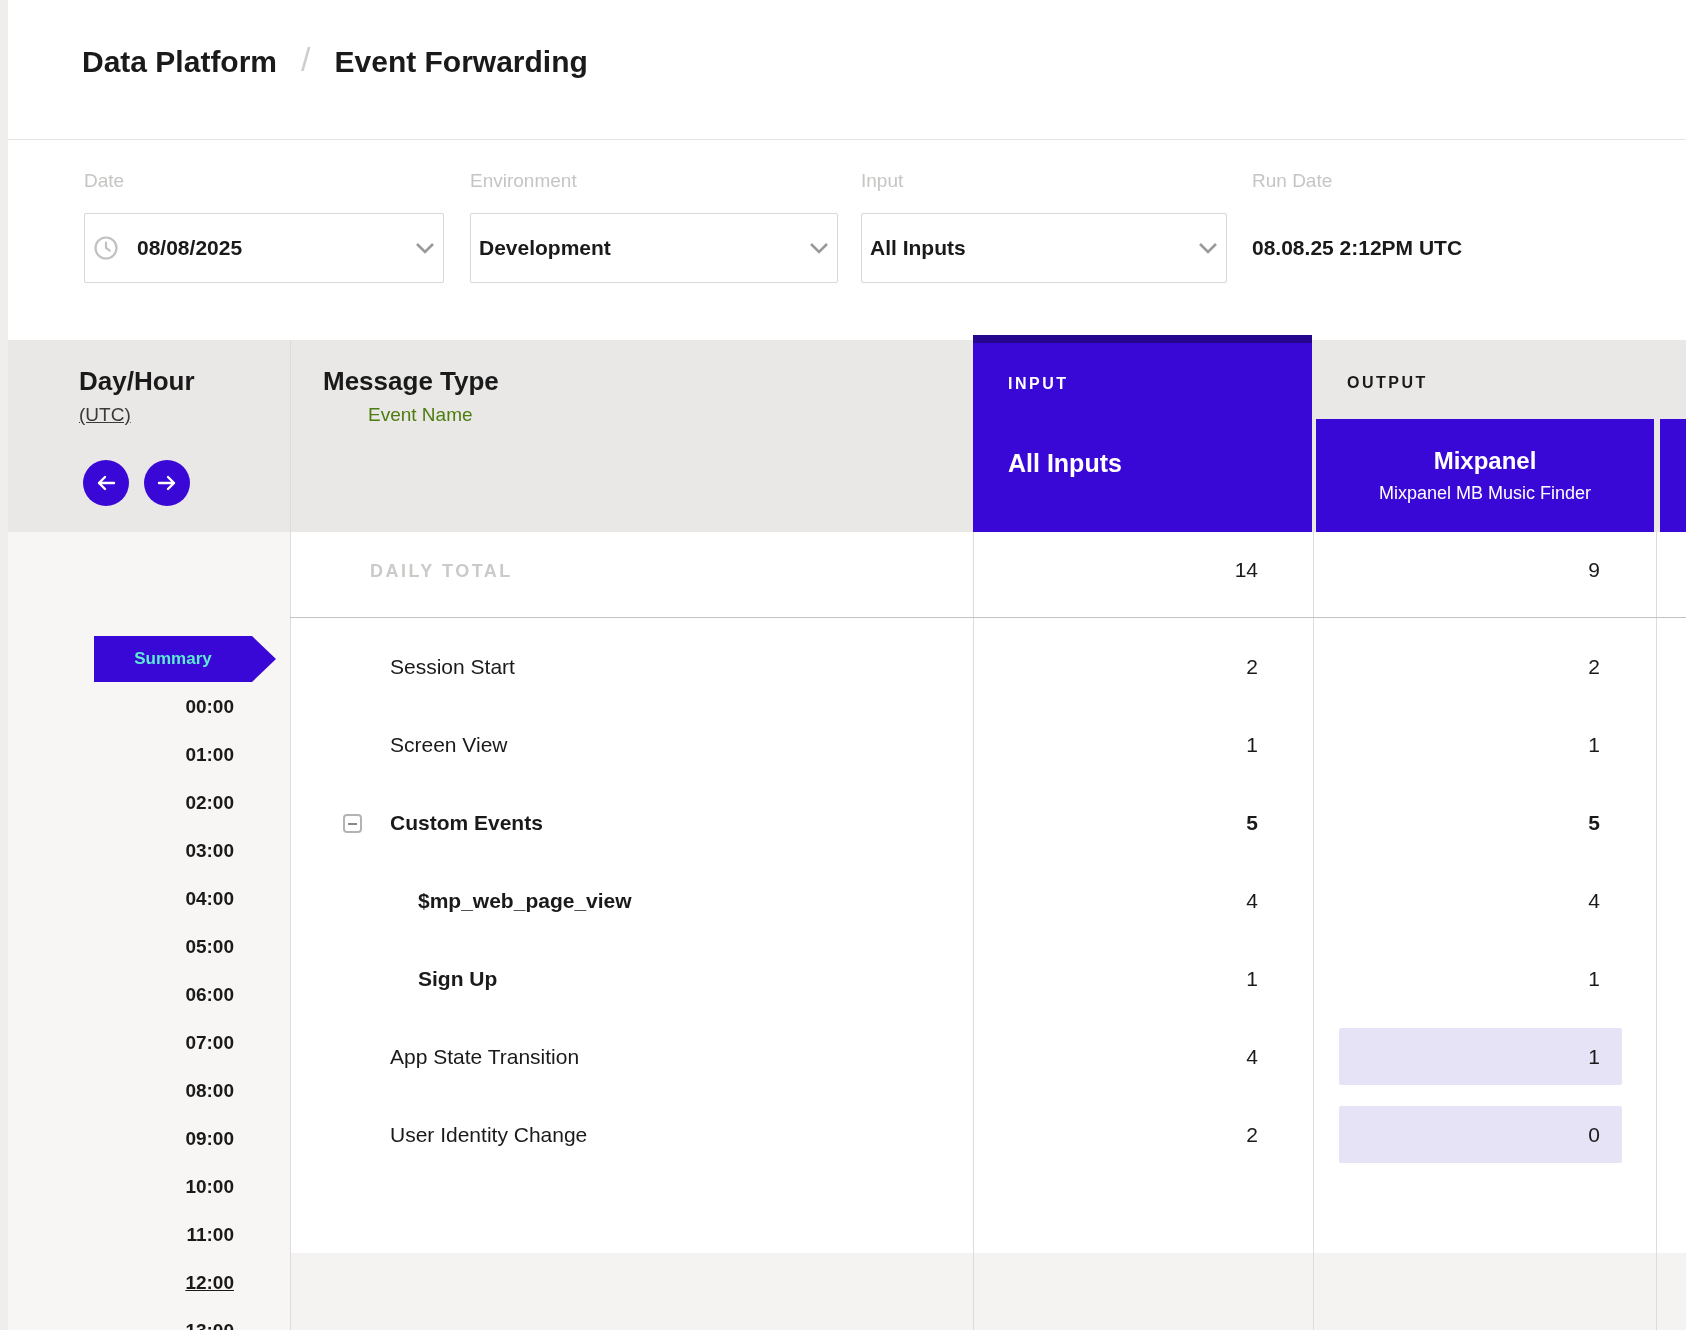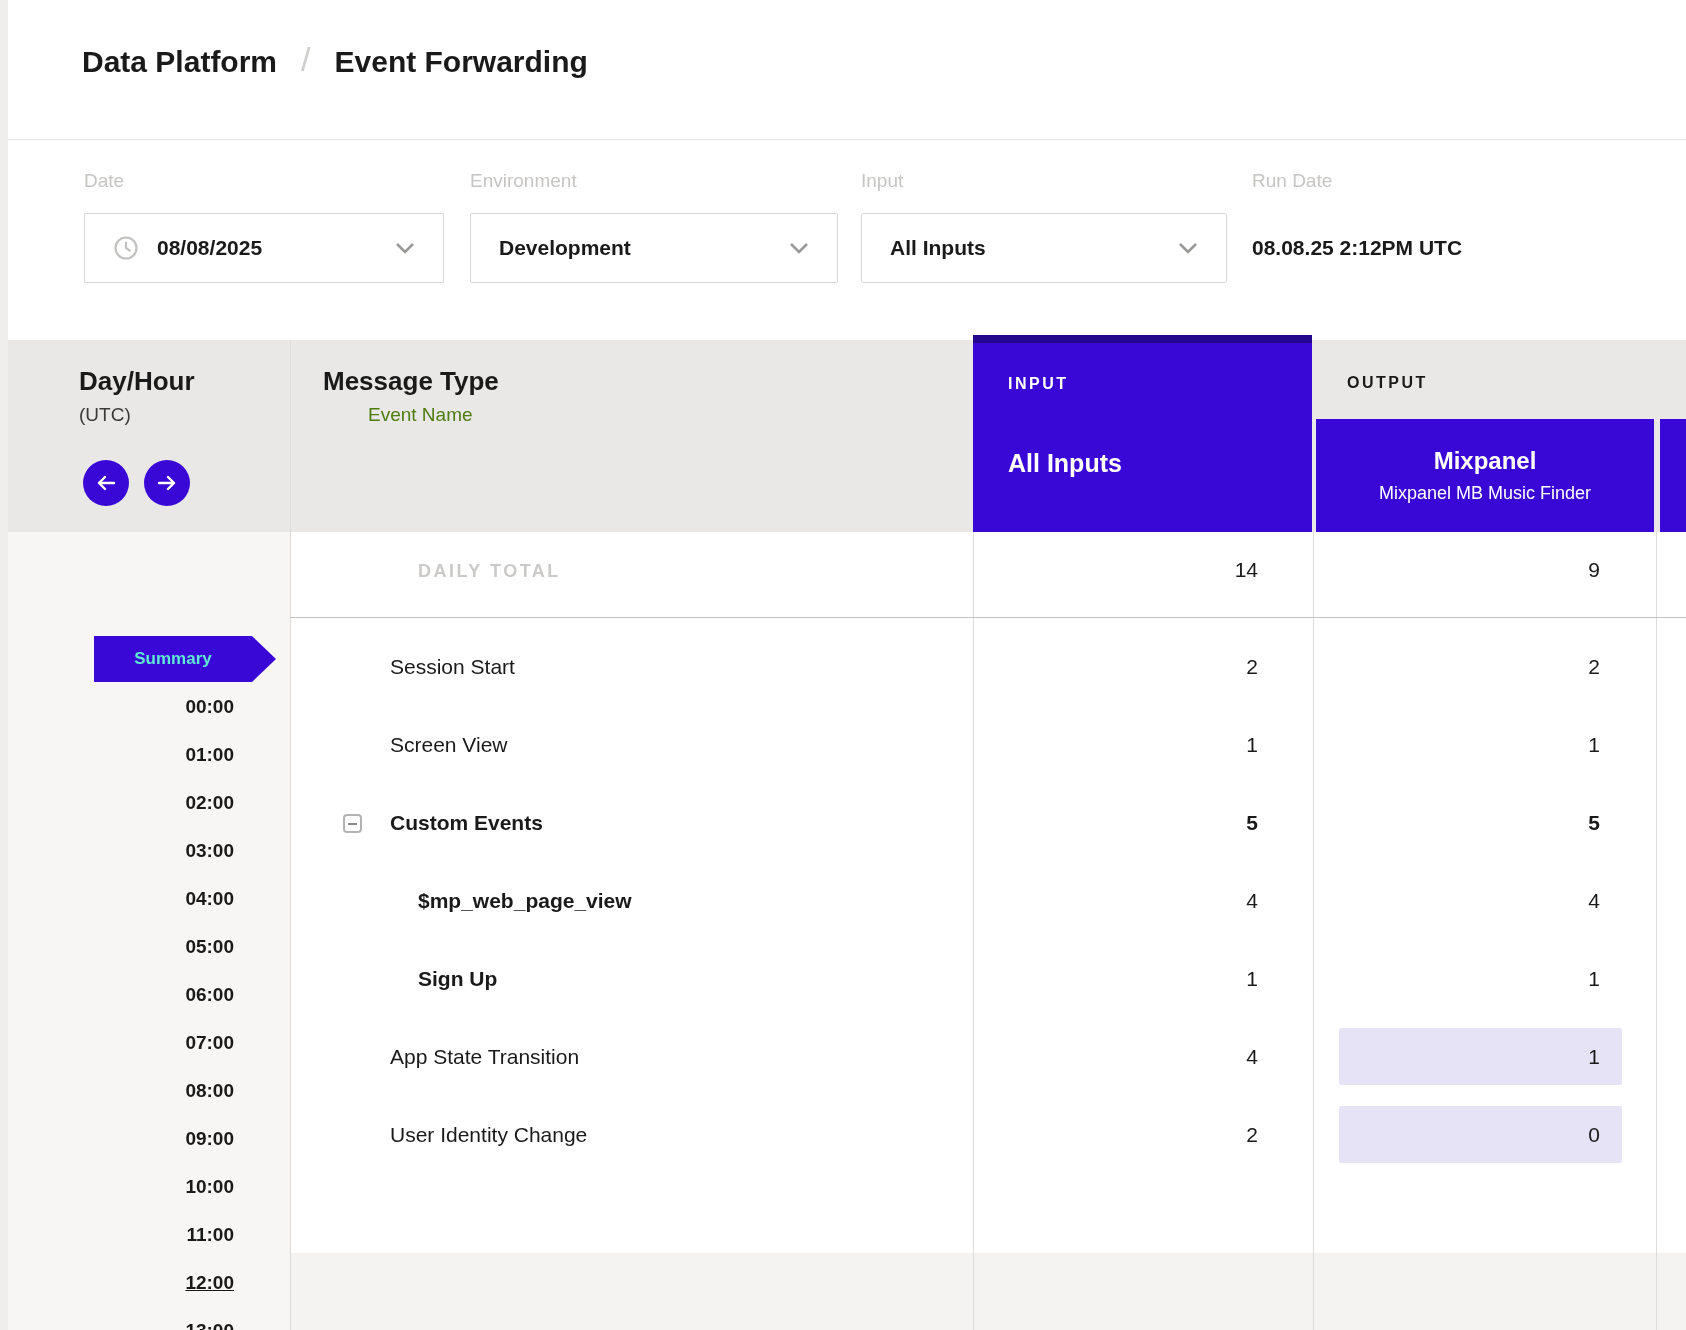--- a/index.html
+++ b/index.html
@@ -27,21 +27,21 @@
   .left-strip{left:0;top:0;width:8px;height:1330px;background:#EFEEEC;z-index:9;}
 
   
   .breadcrumb{left:82px;top:42px;display:flex;align-items:center;gap:24px;font-size:30px;font-weight:700;z-index:3;}
   .breadcrumb .sep{color:#CFCECC;font-weight:400;font-size:34px;transform:translateY(-2px);}
   .hline-top{left:0;top:139px;width:1686px;height:1px;background:#E6E5E3;}
 
   
   .flabel{top:170px;height:24px;font-size:19px;color:var(--label-gray);z-index:3;}
   .fbox{top:213px;height:70px;background:#fff;border:1px solid var(--box-border);border-radius:2px;
-        display:flex;align-items:center;padding:0 28px;font-size:21px;font-weight:700;z-index:3;}
+        display:flex;align-items:center;padding:0 8px;font-size:21px;font-weight:700;z-index:3;}
   .fbox .chev{margin-left:auto;}
   .clock{margin-right:18px;display:flex;}
   .run-value{top:213px;height:70px;display:flex;align-items:center;font-size:21px;font-weight:700;z-index:3;}
 
   
   .band{left:0;top:340px;width:1686px;height:192px;background:var(--band);z-index:1;}
   .sidebar-bg{left:0;top:532px;width:290px;height:798px;background:var(--sidebar);z-index:1;}
   .footer-bg{left:290px;top:1253px;width:1396px;height:77px;background:var(--footer);z-index:1;}
   .vline{width:1px;background:var(--border-light);z-index:2;}
   .v-sidebar{left:290px;top:340px;height:990px;}
@@ -61,21 +61,21 @@
   .input-block .group-label{position:absolute;left:35px;top:32px;color:#fff;}
   .input-block .col-title{position:absolute;left:35px;top:106px;color:#fff;font-size:25px;font-weight:700;}
   .output-label{left:1347px;top:374px;color:var(--ink);z-index:3;}
   .mixpanel-block{left:1316px;top:419px;width:338px;height:113px;background:var(--purple);z-index:3;
                   display:flex;flex-direction:column;align-items:center;justify-content:center;gap:8px;color:#fff;}
   .mixpanel-block .t{font-size:24px;font-weight:700;}
   .mixpanel-block .s{font-size:18px;}
   .next-output-sliver{left:1660px;top:419px;width:26px;height:113px;background:var(--purple);z-index:3;}
 
   
-  .dt-label{left:370px;top:561px;font-size:18px;font-weight:700;letter-spacing:2.5px;color:#CBCAC8;z-index:3;margin-left:48px;}
+  .dt-label{left:370px;top:561px;font-size:18px;font-weight:700;letter-spacing:2.5px;color:#CBCAC8;z-index:3;}
   .dt-val{top:558px;height:30px;font-size:21px;text-align:right;width:208px;z-index:3;}
   .dt-in{left:1050px;} .dt-out{left:1392px;}
 
   
   .row{left:0;width:1686px;height:78px;z-index:3;}
   .r0{top:628px;} .r1{top:706px;} .r2{top:784px;} .r3{top:862px;} .r4{top:940px;} .r5{top:1018px;} .r6{top:1096px;}
   .ename{position:absolute;left:390px;top:0;line-height:78px;font-size:21px;}
   .row.sub .ename{left:418px;font-weight:bold;}
   .row.group .ename{font-weight:700;}
   .val{position:absolute;top:0;width:208px;line-height:78px;font-size:21px;text-align:right;}
@@ -152,21 +152,21 @@
   <div class="abs sidebar-bg"></div>
   <div class="abs footer-bg"></div>
 
   <div class="abs vline v-sidebar"></div>
   <div class="abs vline v-c1"></div>
   <div class="abs vline v-c2"></div>
   <div class="abs vline v-c3"></div>
   <div class="abs h-dailytotal"></div>
 
   <div class="abs colhead-title" style="left:79px;">Day/Hour</div>
-  <div class="abs colhead-sub" style="left:79px;color:#3A3A3A;">(UTC)</div>
+  <div class="abs colhead-sub" style="left:79px;color:#3A3A3A;text-decoration:underline;">(UTC)</div>
   <div class="abs nav-btn" style="left:83px;">
     <svg width="22" height="18" viewBox="0 0 22 18">
         <path d="M19 9 H4 M10 3 L4 9 L10 15" fill="none" stroke="#fff" stroke-width="2.4" stroke-linecap="round" stroke-linejoin="round"></path>
       </svg>
   </div>
   <div class="abs nav-btn" style="left:144px;">
     <svg width="22" height="18" viewBox="0 0 22 18">
         <path d="M3 9 H18 M12 3 L18 9 L12 15" fill="none" stroke="#fff" stroke-width="2.4" stroke-linecap="round" stroke-linejoin="round"></path>
       </svg>
   </div>

